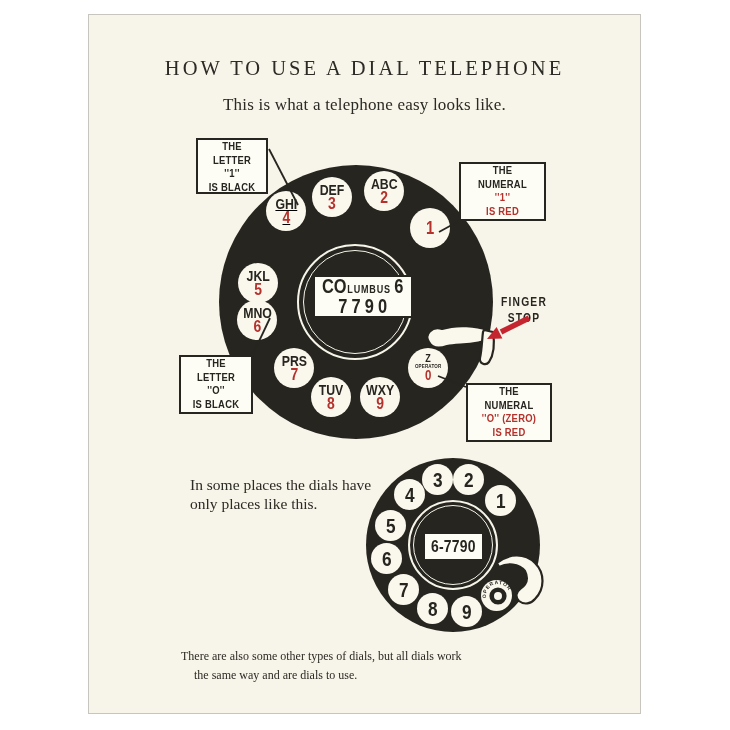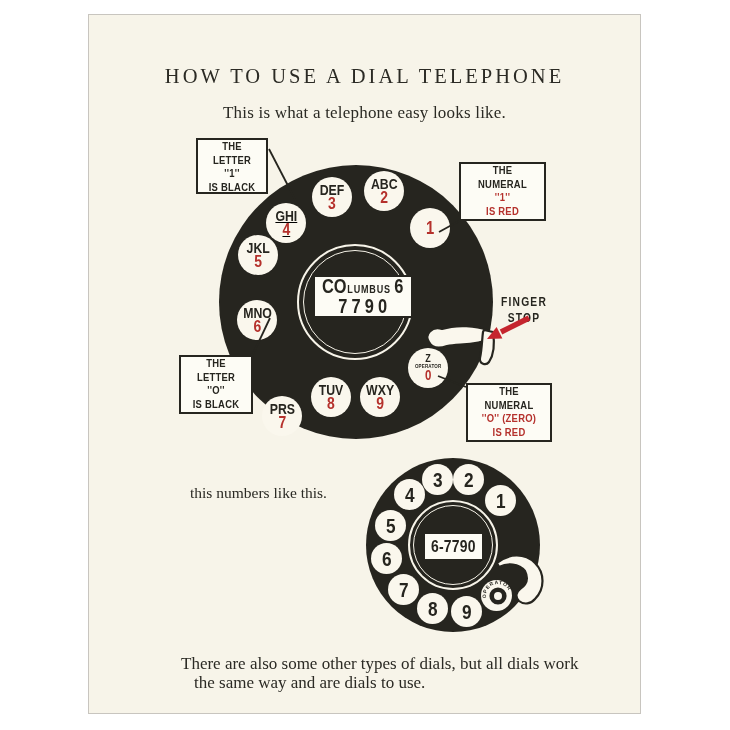--- a/index.html
+++ b/index.html
@@ -11,21 +11,21 @@
     --box-bg:#fdfcf5;
     --edge:#c8c5bf;
   }
   *{box-sizing:border-box;}
   html,body{margin:0;padding:0;}
   body{width:730px;height:730px;position:relative;background:#ffffff;overflow:hidden;
        font-family:"Liberation Sans",sans-serif;}
   .poster{position:absolute;left:88px;top:14px;width:553px;height:700px;
           background:var(--poster-bg);border:1px solid var(--edge);}
   .abs{position:absolute;}
-  .serif{font-family:"Liberation Serif",serif;color:#2b2a24;margin-top:8px;}
+  .serif{font-family:"Liberation Serif",serif;color:#2b2a24;}
   .cond{font-family:"Liberation Sans",sans-serif;font-weight:bold;
         transform:scaleX(0.82);transform-origin:50% 50%;}
   .title{left:0;top:42px;width:100%;text-align:center;font-size:20.5px;
          letter-spacing:3px;white-space:nowrap;}
   .subtitle{left:0;top:80px;width:100%;text-align:center;font-size:17px;letter-spacing:0.2px;}
 
   
   .dial-main{left:130px;top:150px;width:274px;height:274px;border-radius:50%;background:var(--ink);}
   .ring{border-radius:50%;}
   .ring-m1{left:208px;top:229px;width:116px;height:116px;border:2px solid var(--poster-bg);}
@@ -55,21 +55,21 @@
   .c-ink{color:var(--ink);} .c-red{color:var(--red);}
   .co-1{left:107px;top:123px;width:72px;height:56px;}
   .co-2{left:370px;top:147px;width:87px;height:59px;}
   .co-3{left:90px;top:340px;width:74px;height:59px;}
   .co-4{left:377px;top:368px;width:86px;height:59px;}
   .fingerstop-label{left:400px;top:279px;width:70px;text-align:center;
                     font-size:12.5px;line-height:16px;letter-spacing:1.5px;color:var(--ink);}
 
   
   .middle-text{left:101px;top:461px;font-size:15.5px;line-height:18.5px;}
-  .footer-text{left:92px;top:632px;font-size:17px;line-height:18.5px;}
+  .footer-text{left:92px;top:632px;font-size:12px;line-height:18.5px;}
   .footer-indent{margin-left:13px;}
 
   
   .dial-small{left:277px;top:443px;width:174px;height:174px;border-radius:50%;background:var(--ink);}
   .ring-s1{left:319px;top:485px;width:90px;height:90px;border:2px solid var(--poster-bg);}
   .ring-s2{left:324px;top:490px;width:80px;height:80px;border:1.5px solid var(--poster-bg);}
   .center-box-s{left:334px;top:517px;width:61px;height:29px;background:var(--box-bg);
                 border:2.5px solid var(--ink);display:flex;align-items:center;justify-content:center;}
   .cbs-text{font-size:17px;color:var(--ink);letter-spacing:0.3px;}
   .hole-s{width:31px;height:31px;border-radius:50%;background:var(--hole-bg);
@@ -112,39 +112,39 @@
       <div class="hole-letters">ABC</div>
       <div class="hole-number">2</div>
     </div>
   </div>
   <div class="abs hole" style="left:223px;top:162px;">
     <div class="hole-inner cond">
       <div class="hole-letters">DEF</div>
       <div class="hole-number">3</div>
     </div>
   </div>
-  <div class="abs hole" style="left:177px;top:188px;text-decoration:underline;">
+  <div class="abs hole" style="left:177px;top:176px;text-decoration:underline;">
     <div class="hole-inner cond">
       <div class="hole-letters">GHI</div>
       <div class="hole-number">4</div>
     </div>
   </div>
-  <div class="abs hole" style="left:149px;top:220px;">
+  <div class="abs hole" style="left:149px;top:248px;">
     <div class="hole-inner cond">
       <div class="hole-letters">JKL</div>
       <div class="hole-number">5</div>
     </div>
   </div>
   <div class="abs hole" style="left:148px;top:285px;">
     <div class="hole-inner cond">
       <div class="hole-letters">MNO</div>
       <div class="hole-number">6</div>
     </div>
   </div>
-  <div class="abs hole" style="left:173px;top:333px;margin-top:48px;">
+  <div class="abs hole" style="left:185px;top:333px;">
     <div class="hole-inner cond">
       <div class="hole-letters">PRS</div>
       <div class="hole-number">7</div>
     </div>
   </div>
   <div class="abs hole" style="left:222px;top:362px;">
     <div class="hole-inner cond">
       <div class="hole-letters">TUV</div>
       <div class="hole-number">8</div>
     </div>
@@ -196,21 +196,22 @@
       <div class="co-line c-red">IS RED</div>
     </div>
   </div>
 
   <div class="abs fingerstop-label cond">
     <div>FINGER</div>
     <div>STOP</div>
   </div>
 
   <div class="abs serif middle-text">
-    <div>this numbers like this.</div>
+    <div>In some places the dials have</div>
+    <div>only places like this.</div>
   </div>
 
   <div class="abs dial-small"></div>
   <div class="abs ring ring-s1"></div>
   <div class="abs ring ring-s2"></div>
   <div class="abs center-box-s">
     <div class="cbs-text cond">6-7790</div>
   </div>
 
   <div class="abs hole-s" style="left:396px;top:470px;">

